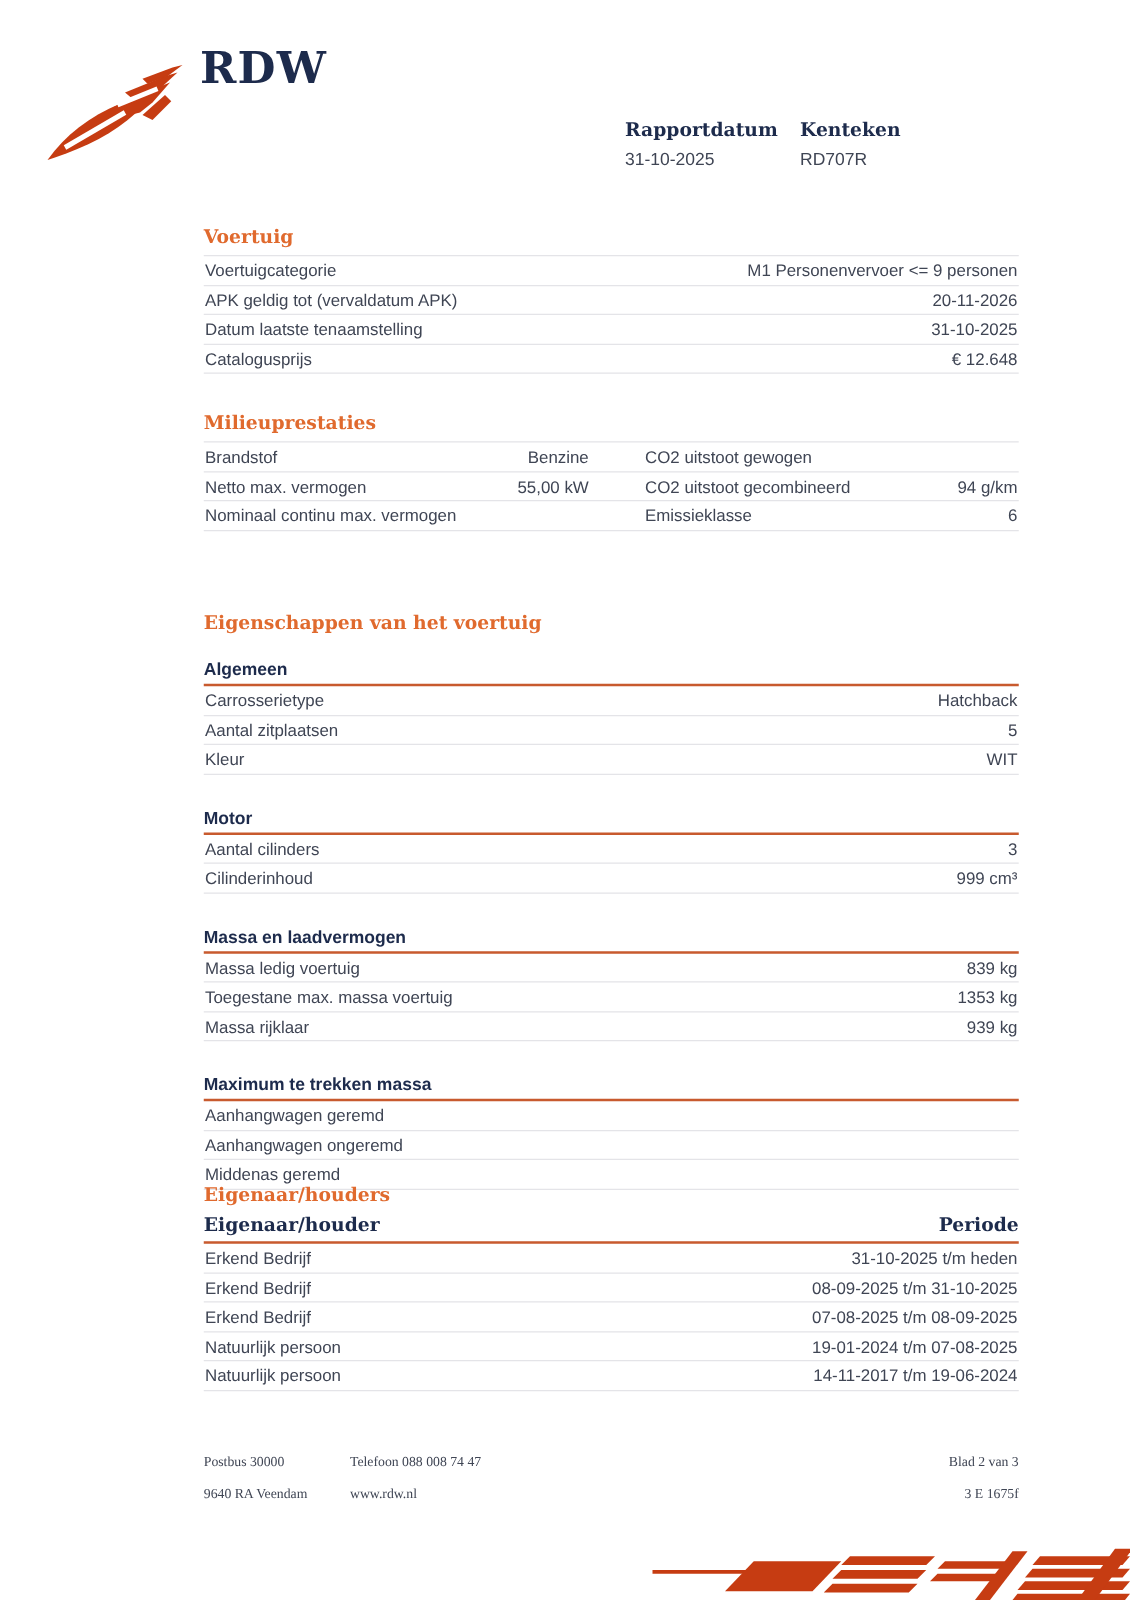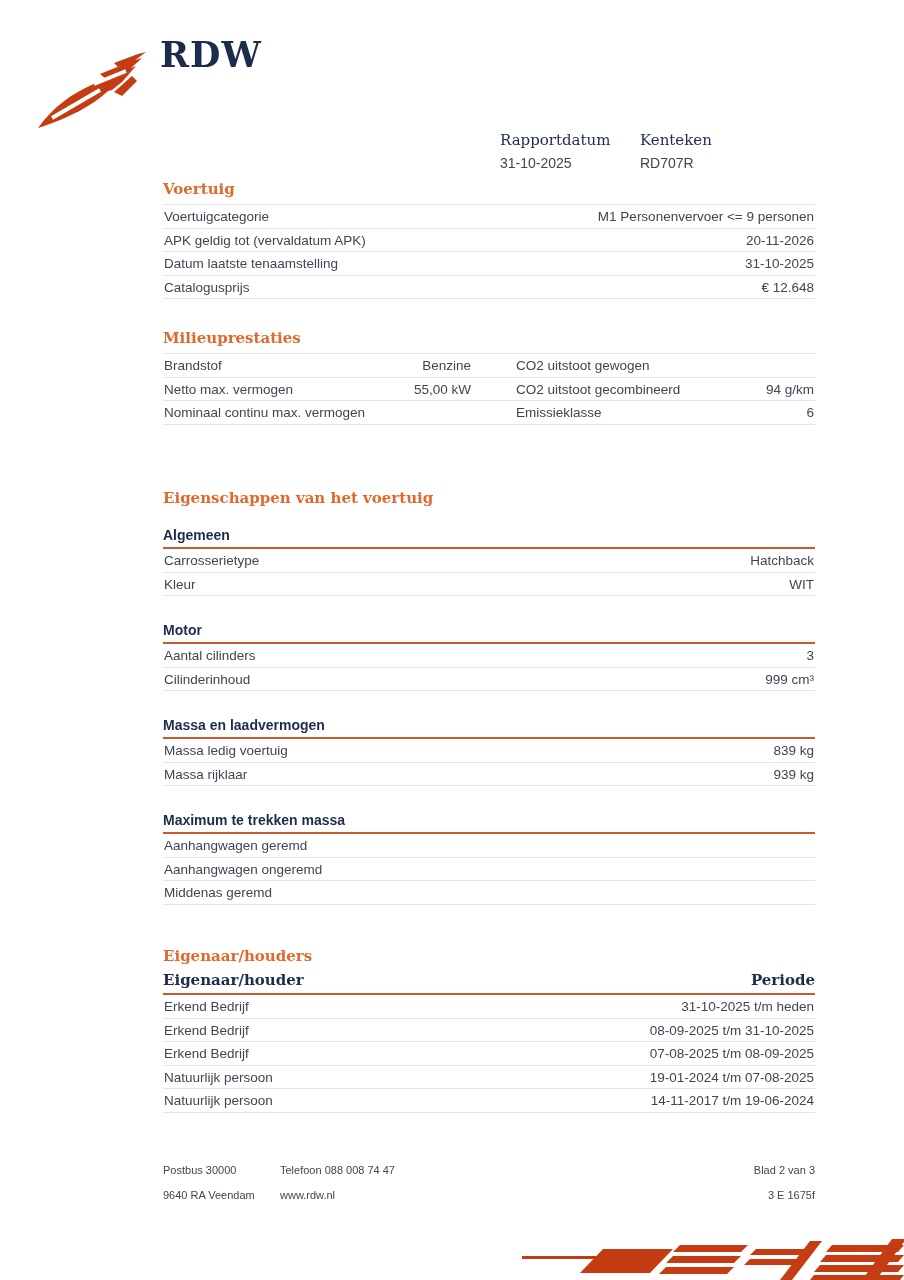--- a/index.html
+++ b/index.html
@@ -16,21 +16,21 @@
     color:#1d2b4c; letter-spacing:1px;
   }
   .doc-title {
     position:absolute; left:500px; top:42px;
     font-family:"DejaVu Serif", serif; font-weight:bold; font-size:28px;
     color:#e1743a; letter-spacing:0.3px; white-space:nowrap;
   }
   .header-meta { position:absolute; left:500px; top:95px; display:flex; }
   .meta-col { width:140px; }
   .meta-label {
-    font-family:"DejaVu Serif", serif; font-weight:normal; font-size:15px; color:#1d2b4c;margin-top:36px;
+    font-family:"DejaVu Serif", serif; font-weight:bold; font-size:15px; color:#1d2b4c;
   }
   .meta-value { margin-top:6px; font-size:14px; color:#3f4554; }
 
   
   .section { position:absolute; left:163px; width:652px; }
   .section-title {
     font-family:"DejaVu Serif", serif; font-weight:bold; font-size:15px;
     color:#e06a2e; margin-bottom:6px;
   }
   .rows-bordered-top { border-top:1px solid #e4e4e8; }
@@ -58,21 +58,21 @@
 
   
   .owner-head {
     display:flex; justify-content:space-between; align-items:baseline;
     font-family:"DejaVu Serif", serif; font-weight:bold; font-size:15px; color:#1d2b4c;
     padding-bottom:4px; border-bottom:2px solid #c85a2e;
   }
 
   
   .footer { position:absolute; left:163px; top:1164px; width:652px; font-size:11px; color:#3f4554; }
-  .f-row { display:flex; margin-bottom:13px; }
+  .f-row { display:flex; margin-bottom:13px;font-family:Liberation Serif, serif; }
   .f-c1 { width:117px; }
   .f-c2 { flex:1; }
   .f-c3 { text-align:right; white-space:nowrap; }
 
   .bottom-deco { position:absolute; left:520px; top:1233px; }
 </style>
 </head>
 <body>
 
 <div class="page">
@@ -158,20 +158,24 @@
   <div class="section" style="top:489px;">
     <div class="section-title">Eigenschappen van het voertuig</div>
 
     <div class="subsection">
       <div class="subsection-title">Algemeen</div>
       <div class="row">
         <span>Carrosserietype</span>
         <span class="val">Hatchback</span>
       </div>
       <div class="row">
+        <span>Aantal zitplaatsen</span>
+        <span class="val">5</span>
+      </div>
+      <div class="row">
         <span>Kleur</span>
         <span class="val">WIT</span>
       </div>
     </div>
 
     <div class="subsection">
       <div class="subsection-title">Motor</div>
       <div class="row">
         <span>Aantal cilinders</span>
         <span class="val">3</span>
@@ -180,20 +184,24 @@
         <span>Cilinderinhoud</span>
         <span class="val">999 cm³</span>
       </div>
     </div>
 
     <div class="subsection">
       <div class="subsection-title">Massa en laadvermogen</div>
       <div class="row">
         <span>Massa ledig voertuig</span>
         <span class="val">839 kg</span>
+      </div>
+      <div class="row">
+        <span>Toegestane max. massa voertuig</span>
+        <span class="val">1353 kg</span>
       </div>
       <div class="row">
         <span>Massa rijklaar</span>
         <span class="val">939 kg</span>
       </div>
     </div>
 
     <div class="subsection">
       <div class="subsection-title">Maximum te trekken massa</div>
       <div class="row">

